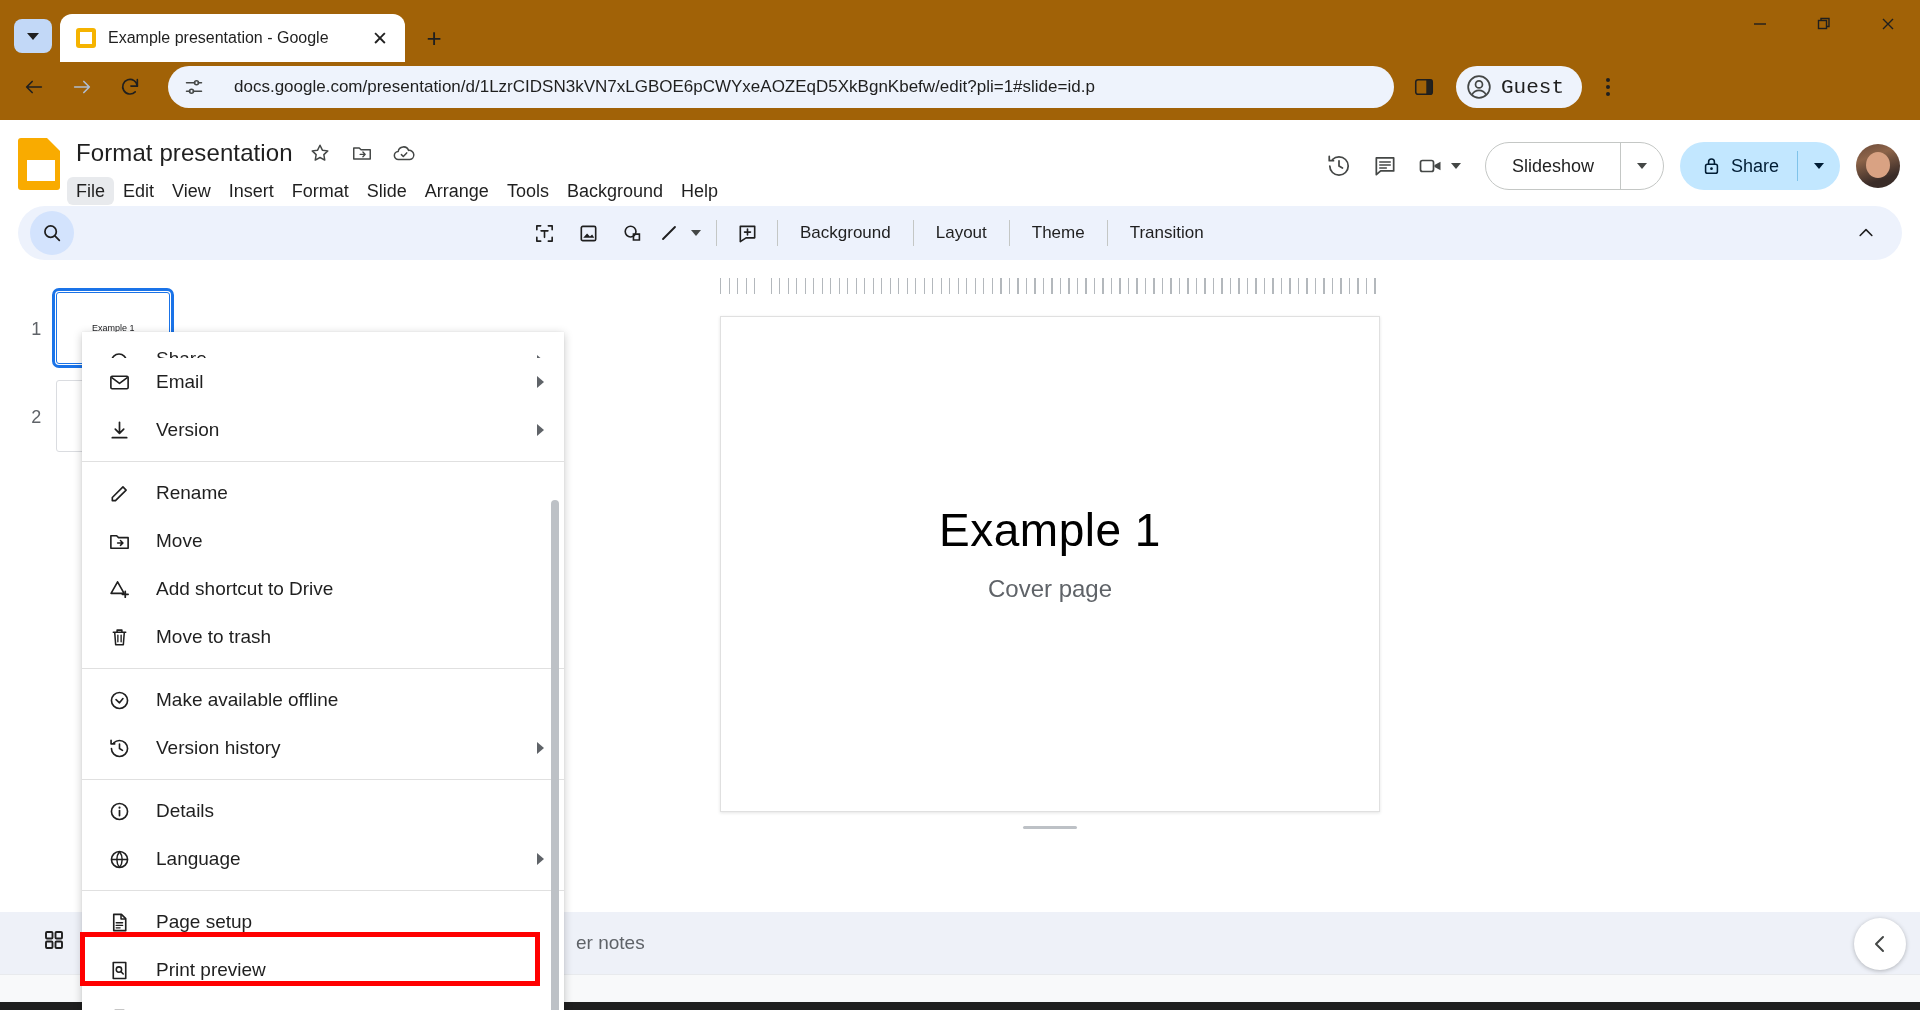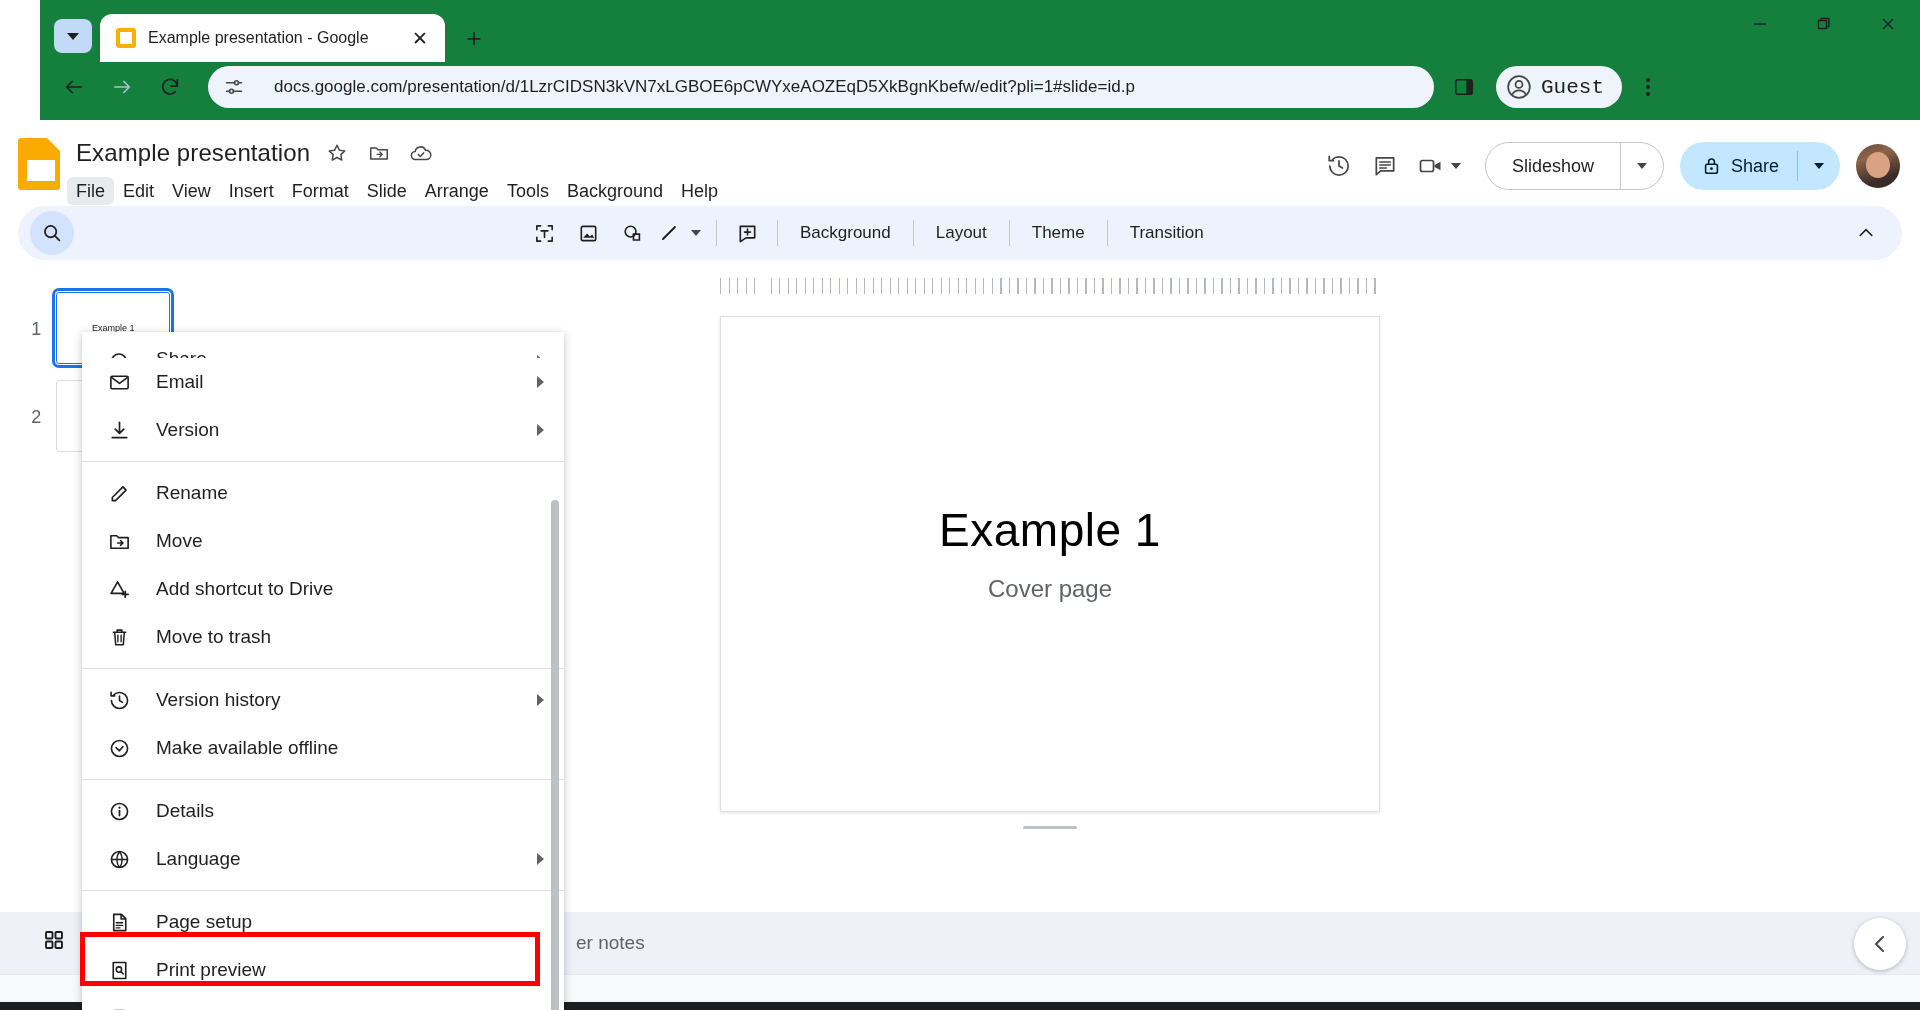--- a/index.html
+++ b/index.html
@@ -5,24 +5,23 @@
   * { box-sizing: border-box; margin: 0; padding: 0; }
   html, body {
     width: 1920px; height: 1010px;
     font-family: "Liberation Sans", sans-serif;
     overflow: hidden;
     background: #ffffff;
   }
 
   
   .browser-chrome {
-    background: #15803d;
+    background: #a16207;
     height: 120px;
     position: relative;
-    margin-left: 40px;
   }
 
   
   .tabstrip {
     height: 62px;
     display: flex;
     align-items: flex-end;
     padding-left: 6px;
     position: relative;
   }
@@ -612,21 +611,21 @@
   </div>
 </div>
 
 <div class="app">
 
   <div class="docs-header">
     <div class="slides-logo"></div>
 
     <div class="header-mid">
       <div class="doc-title-row">
-        <span class="doc-title">Example presentation</span>
+        <span class="doc-title">Format presentation</span>
 
         <span class="hdr-icon">
           <svg width="22" height="22" viewBox="0 0 24 24">
               <path d="M12 3.5l2.6 5.4 5.9.8-4.3 4.1 1 5.9-5.2-2.8-5.2 2.8 1-5.9-4.3-4.1 5.9-.8z" fill="none" stroke="currentColor" stroke-width="1.6" stroke-linejoin="round"></path>
             </svg>
         </span>
         <span class="hdr-icon">
           <svg width="22" height="22" viewBox="0 0 24 24">
             <path d="M3 6.5h6l2 2h10v10H3z" fill="none" stroke="currentColor" stroke-width="1.6" stroke-linejoin="round"></path>
             <path d="M10 13.5h5M13 11l2.5 2.5L13 16" fill="none" stroke="currentColor" stroke-width="1.5" stroke-linecap="round" stroke-linejoin="round"></path>
@@ -899,39 +898,39 @@
           </svg>
         </span>
         <span class="lbl">Move to trash</span>
       </div>
 
       <div class="m-sep"></div>
 
       <div class="mi">
         <span class="ico">
           <svg width="23" height="23" viewBox="0 0 24 24">
+            <circle cx="12" cy="12" r="8.4" fill="none" stroke="currentColor" stroke-width="1.7"></circle>
+            <path d="M8.4 11l3.6 3.4 3.6-4.4" fill="none" stroke="currentColor" stroke-width="1.7" stroke-linecap="round" stroke-linejoin="round"></path>
+          </svg>
+        </span>
+        <span class="lbl">Make available offline</span>
+      </div>
+
+      <div class="mi">
+        <span class="ico">
+          <svg width="23" height="23" viewBox="0 0 24 24">
             <path d="M3.6 12a8.4 8.4 0 108.4-8.4 8.3 8.3 0 00-5.9 2.4" fill="none" stroke="currentColor" stroke-width="1.7" stroke-linecap="round"></path>
             <path d="M3.2 3.4v3.8H7" fill="none" stroke="currentColor" stroke-width="1.7" stroke-linecap="round" stroke-linejoin="round"></path>
             <path d="M12 7.4V12l3.1 1.9" fill="none" stroke="currentColor" stroke-width="1.7" stroke-linecap="round"></path>
           </svg>
         </span>
         <span class="lbl">Version history</span>
         <span class="submenu-arrow"></span>
       </div>
 
-      <div class="mi">
-        <span class="ico">
-          <svg width="23" height="23" viewBox="0 0 24 24">
-            <circle cx="12" cy="12" r="8.4" fill="none" stroke="currentColor" stroke-width="1.7"></circle>
-            <path d="M8.4 11l3.6 3.4 3.6-4.4" fill="none" stroke="currentColor" stroke-width="1.7" stroke-linecap="round" stroke-linejoin="round"></path>
-          </svg>
-        </span>
-        <span class="lbl">Make available offline</span>
-      </div>
-
       <div class="m-sep"></div>
 
       <div class="mi">
         <span class="ico">
           <svg width="23" height="23" viewBox="0 0 24 24">
             <circle cx="12" cy="12" r="8.4" fill="none" stroke="currentColor" stroke-width="1.7"></circle>
             <path d="M12 11v5.2" stroke="currentColor" stroke-width="1.8" stroke-linecap="round"></path>
             <circle cx="12" cy="8" r="1.1" fill="currentColor"></circle>
           </svg>
         </span>

